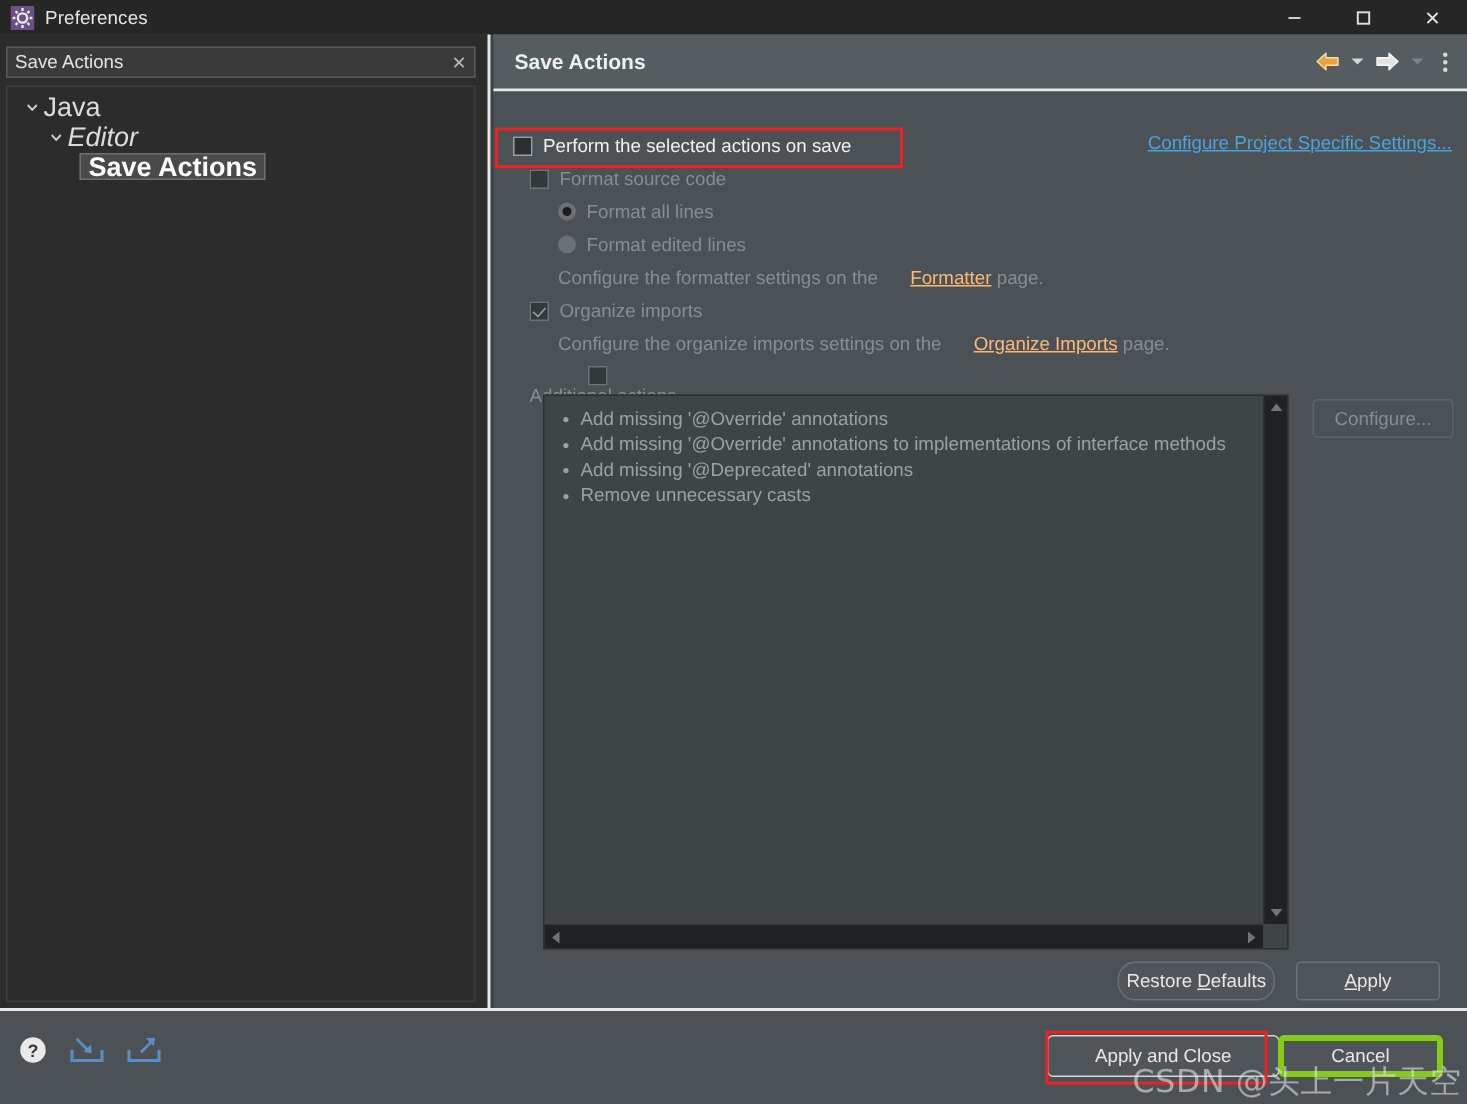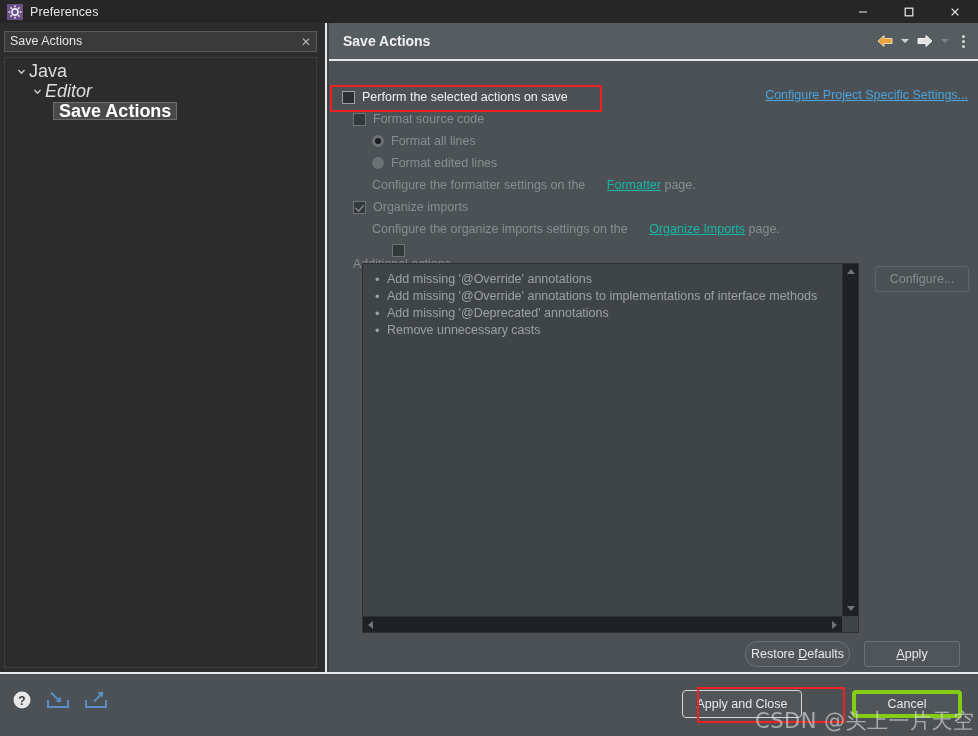--- a/index.html
+++ b/index.html
@@ -226,21 +226,21 @@
     content: "";
     position: absolute;
     left: 3px; top: 3px;
     width: 6px; height: 6px;
     border-radius: 50%;
     background: #1a1c1d;
   }
   .lbl-on { color: #f2f2f2; }
   .lbl-off { color: #878d90; }
   .link-off {
-    color: #14b8a6;
+    color: #fdba74;
     text-decoration: underline;
     padding-left: 18px;
   }
 
   
   .listbox {
     position: absolute;
     left: 362px; top: 263px;
     width: 497px; height: 370px;
     background: #3f4447;
@@ -363,22 +363,22 @@
   }
   .bottom-icons {
     position: absolute;
     left: 12px; top: 16px;
     display: flex;
     align-items: center;
     gap: 14px;
   }
   .btn-applyclose {
     position: absolute;
-    left: 682px; top: 690px;
-    width: 120px; height: 28px;
+    left: 698px; top: 690px;
+    width: 155px; height: 28px;
     border-radius: 4px;
     background: #4f5559;
     border: 1px solid #d6d6d6;
   }
   .btn-cancel {
     position: absolute;
     left: 852px; top: 690px;
     width: 110px; height: 28px;
     border-radius: 4px;
     background: #4f5559;

